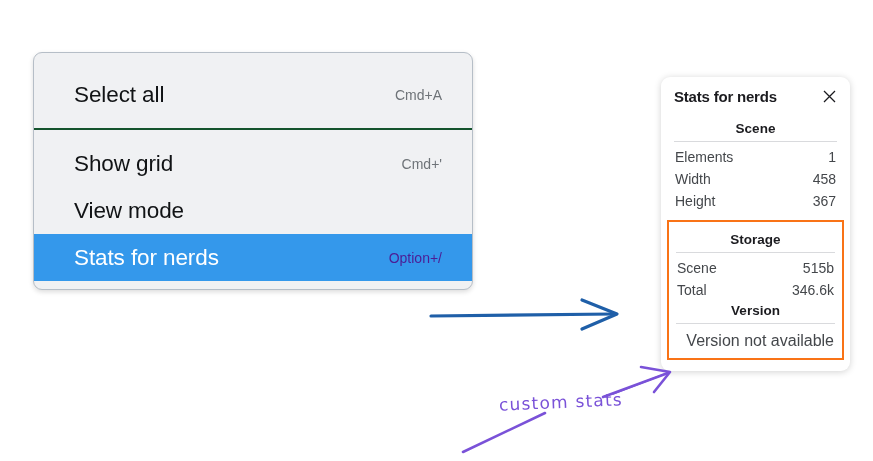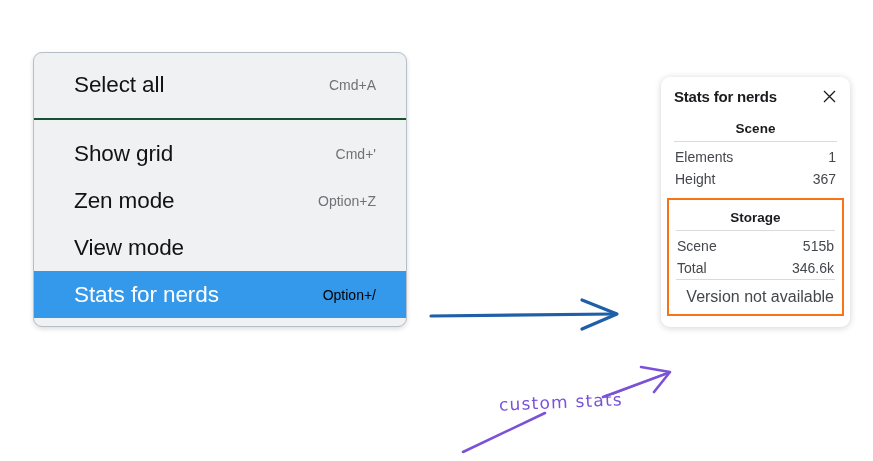--- a/index.html
+++ b/index.html
@@ -17,27 +17,27 @@
     width: 873px;
     height: 461px;
     background: #ffffff;
   }
 
   
   .ctx-menu {
     position: absolute;
     left: 33px;
     top: 52px;
-    width: 374px;
+    width: 440px;
     background: #f0f1f3;
     border: 1px solid #b6bec7;
     border-radius: 9px;
     box-shadow: 0 2px 5px rgba(0,0,0,0.14);
     overflow: hidden;
-    padding-top: 2px;
+    padding-top: 12px;
     padding-bottom: 8px;
   }
 
   .ctx-group + .ctx-group {
     border-top: 2px solid #14532d;
   }
 
   .ctx-group.g1 { padding: 6px 0 10px 0; }
   .ctx-group.g2 { padding: 10px 0 0 0; }
 
@@ -60,21 +60,21 @@
   .ctx-item .shortcut {
     font-size: 14px;
     color: #6e7378;
     white-space: nowrap;
   }
 
   .ctx-item.selected {
     background: #3498eb;
   }
   .ctx-item.selected .label { color: #ffffff; }
-  .ctx-item.selected .shortcut { color: #000000; }
+  .ctx-item.selected .shortcut { color: #4c1d95; }
 
   
   .stats-panel {
     position: absolute;
     left: 661px;
     top: 77px;
     width: 189px;
     background: #ffffff;
     border-radius: 9px;
     box-shadow: 0 1px 7px rgba(0,0,0,0.18);
@@ -181,24 +181,20 @@
         <span class="shortcut">Cmd+A</span>
       </div>
     </div>
 
     <div class="ctx-group g2">
       <div class="ctx-item">
         <span class="label">Show grid</span>
         <span class="shortcut">Cmd+'</span>
       </div>
       <div class="ctx-item">
-        <span class="label">Zen mode</span>
-        <span class="shortcut">Option+Z</span>
-      </div>
-      <div class="ctx-item">
         <span class="label">View mode</span>
       </div>
       <div class="ctx-item selected">
         <span class="label">Stats for nerds</span>
         <span class="shortcut">Option+/</span>
       </div>
     </div>
 
   </div>
 
@@ -213,20 +209,24 @@
       </span>
     </div>
 
     <div class="scene-section">
       <div class="section-title">Scene</div>
       <div class="rule"></div>
 
       <div class="stat-row">
         <span class="k">Elements</span>
         <span class="v">1</span>
+      </div>
+      <div class="stat-row">
+        <span class="k">Width</span>
+        <span class="v">458</span>
       </div>
       <div class="stat-row">
         <span class="k">Height</span>
         <span class="v">367</span>
       </div>
     </div>
 
     <div class="highlight-box">
 
       <div>
@@ -237,20 +237,21 @@
           <span class="k">Scene</span>
           <span class="v">515b</span>
         </div>
         <div class="stat-row">
           <span class="k">Total</span>
           <span class="v">346.6k</span>
         </div>
       </div>
 
       <div>
+        <div class="section-title">Version</div>
         <div class="rule"></div>
         <div class="plain-row">Version not available</div>
       </div>
 
     </div>
 
   </div>
 
   <div class="anno-layer">
     <svg width="873" height="461" viewBox="0 0 873 461">

